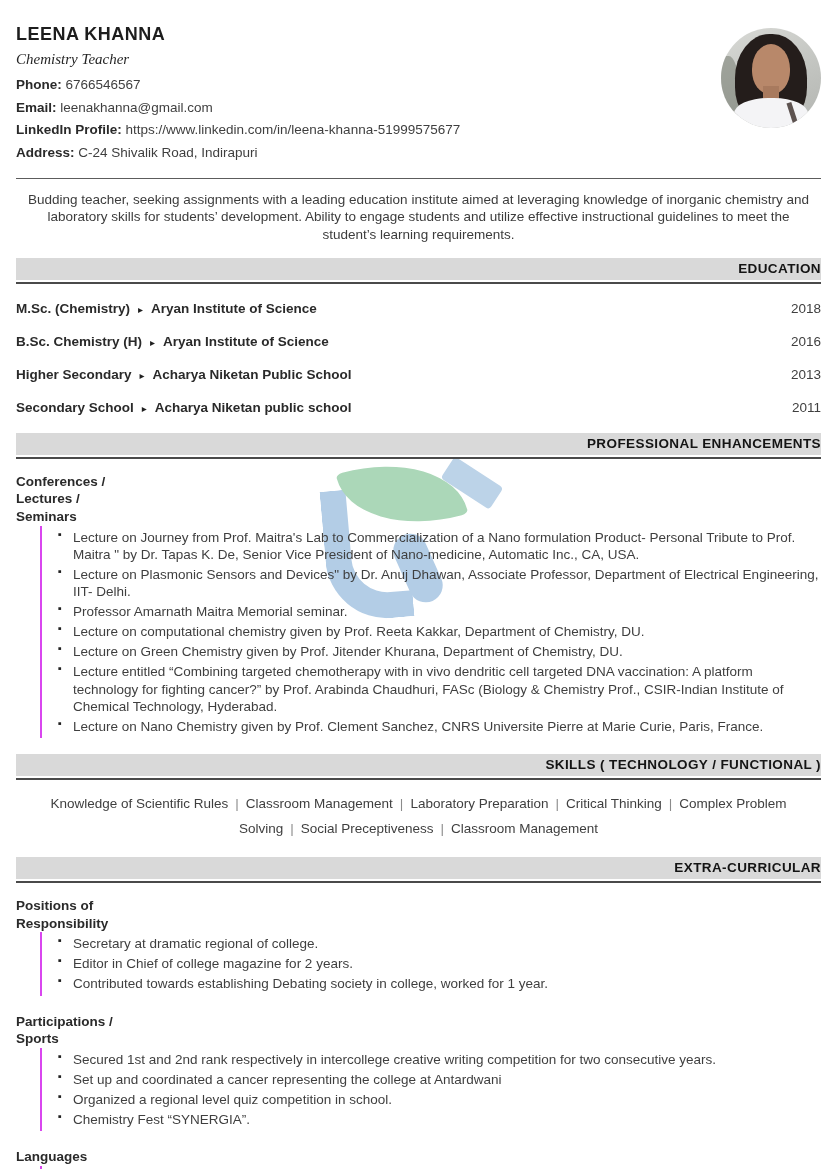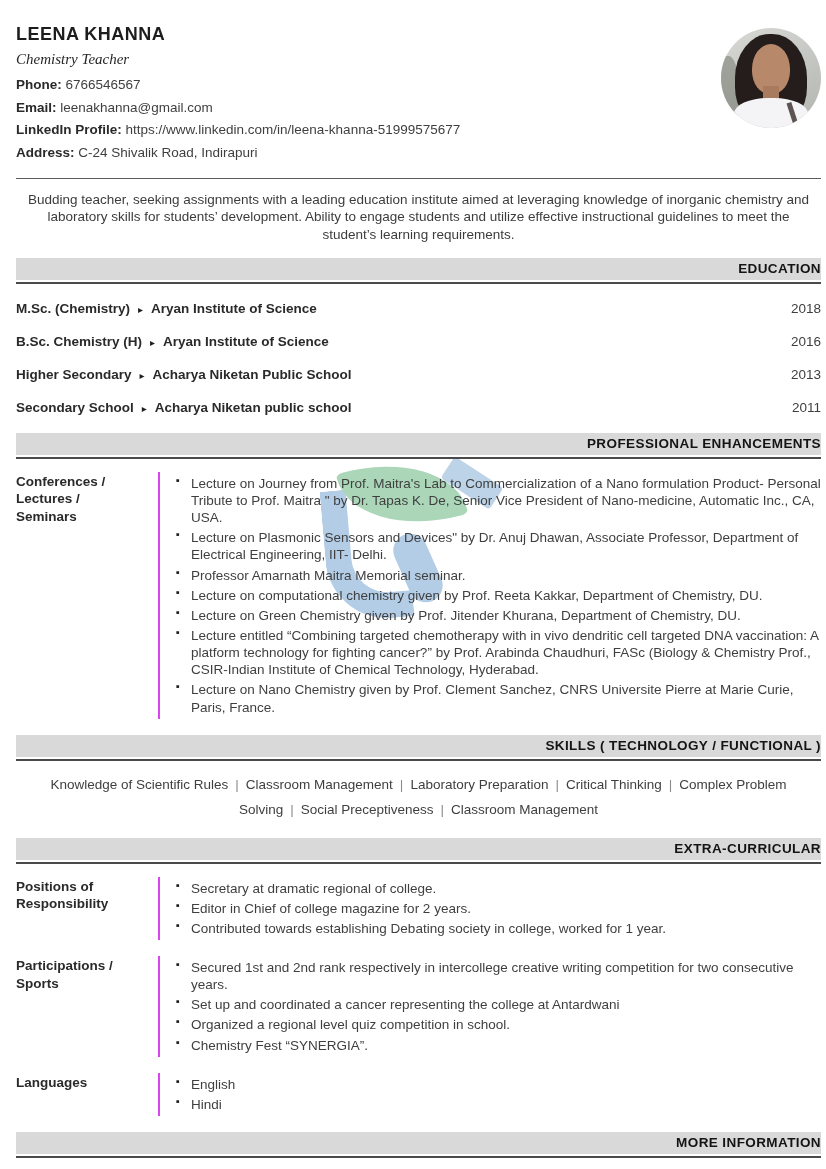--- a/index.html
+++ b/index.html
@@ -46,21 +46,21 @@
   .bar-rule { height:2px; background:#4a4a4a; margin-top:2px; }
 
   
   .edu-rows { margin-top:2px; }
   .edu-row { display:flex; justify-content:space-between; align-items:flex-start; margin:17px 0 18px 0; }
   .edu-left { font-weight:700; color:#2a2a2a; }
   .edu-sep::before { content:"\25B8"; font-size:10px; color:#1f1f1f; margin:0 8px; }
   .edu-year { font-weight:400; color:#3f3f3f; }
 
   
-  .lrow { display:flex; margin:13px 0 16px 0; }
+  .lrow { display:flex; margin:13px 0 16px 0;flex-direction:column; }
   .lrow .lbl { width:118px; flex:none; font-weight:700; color:#2a2a2a; line-height:1.3; padding-top:1px; }
   .lrow .bullets { flex:1; border-left:2px solid #d946ef; margin-left:24px; padding-left:16px; }
 
   .bullet { position:relative; padding-left:15px; margin:3px 0; line-height:1.27; }
   .bullet::before { content:"\25AA"; position:absolute; left:0; top:-1px; font-size:11px; color:#1f1f1f; }
 
   
   .skills { text-align:center; line-height:1.85; margin:12px 24px 0 24px; }
   .skill-sep { color:#8b8b8b; padding:0 7px; }
 

